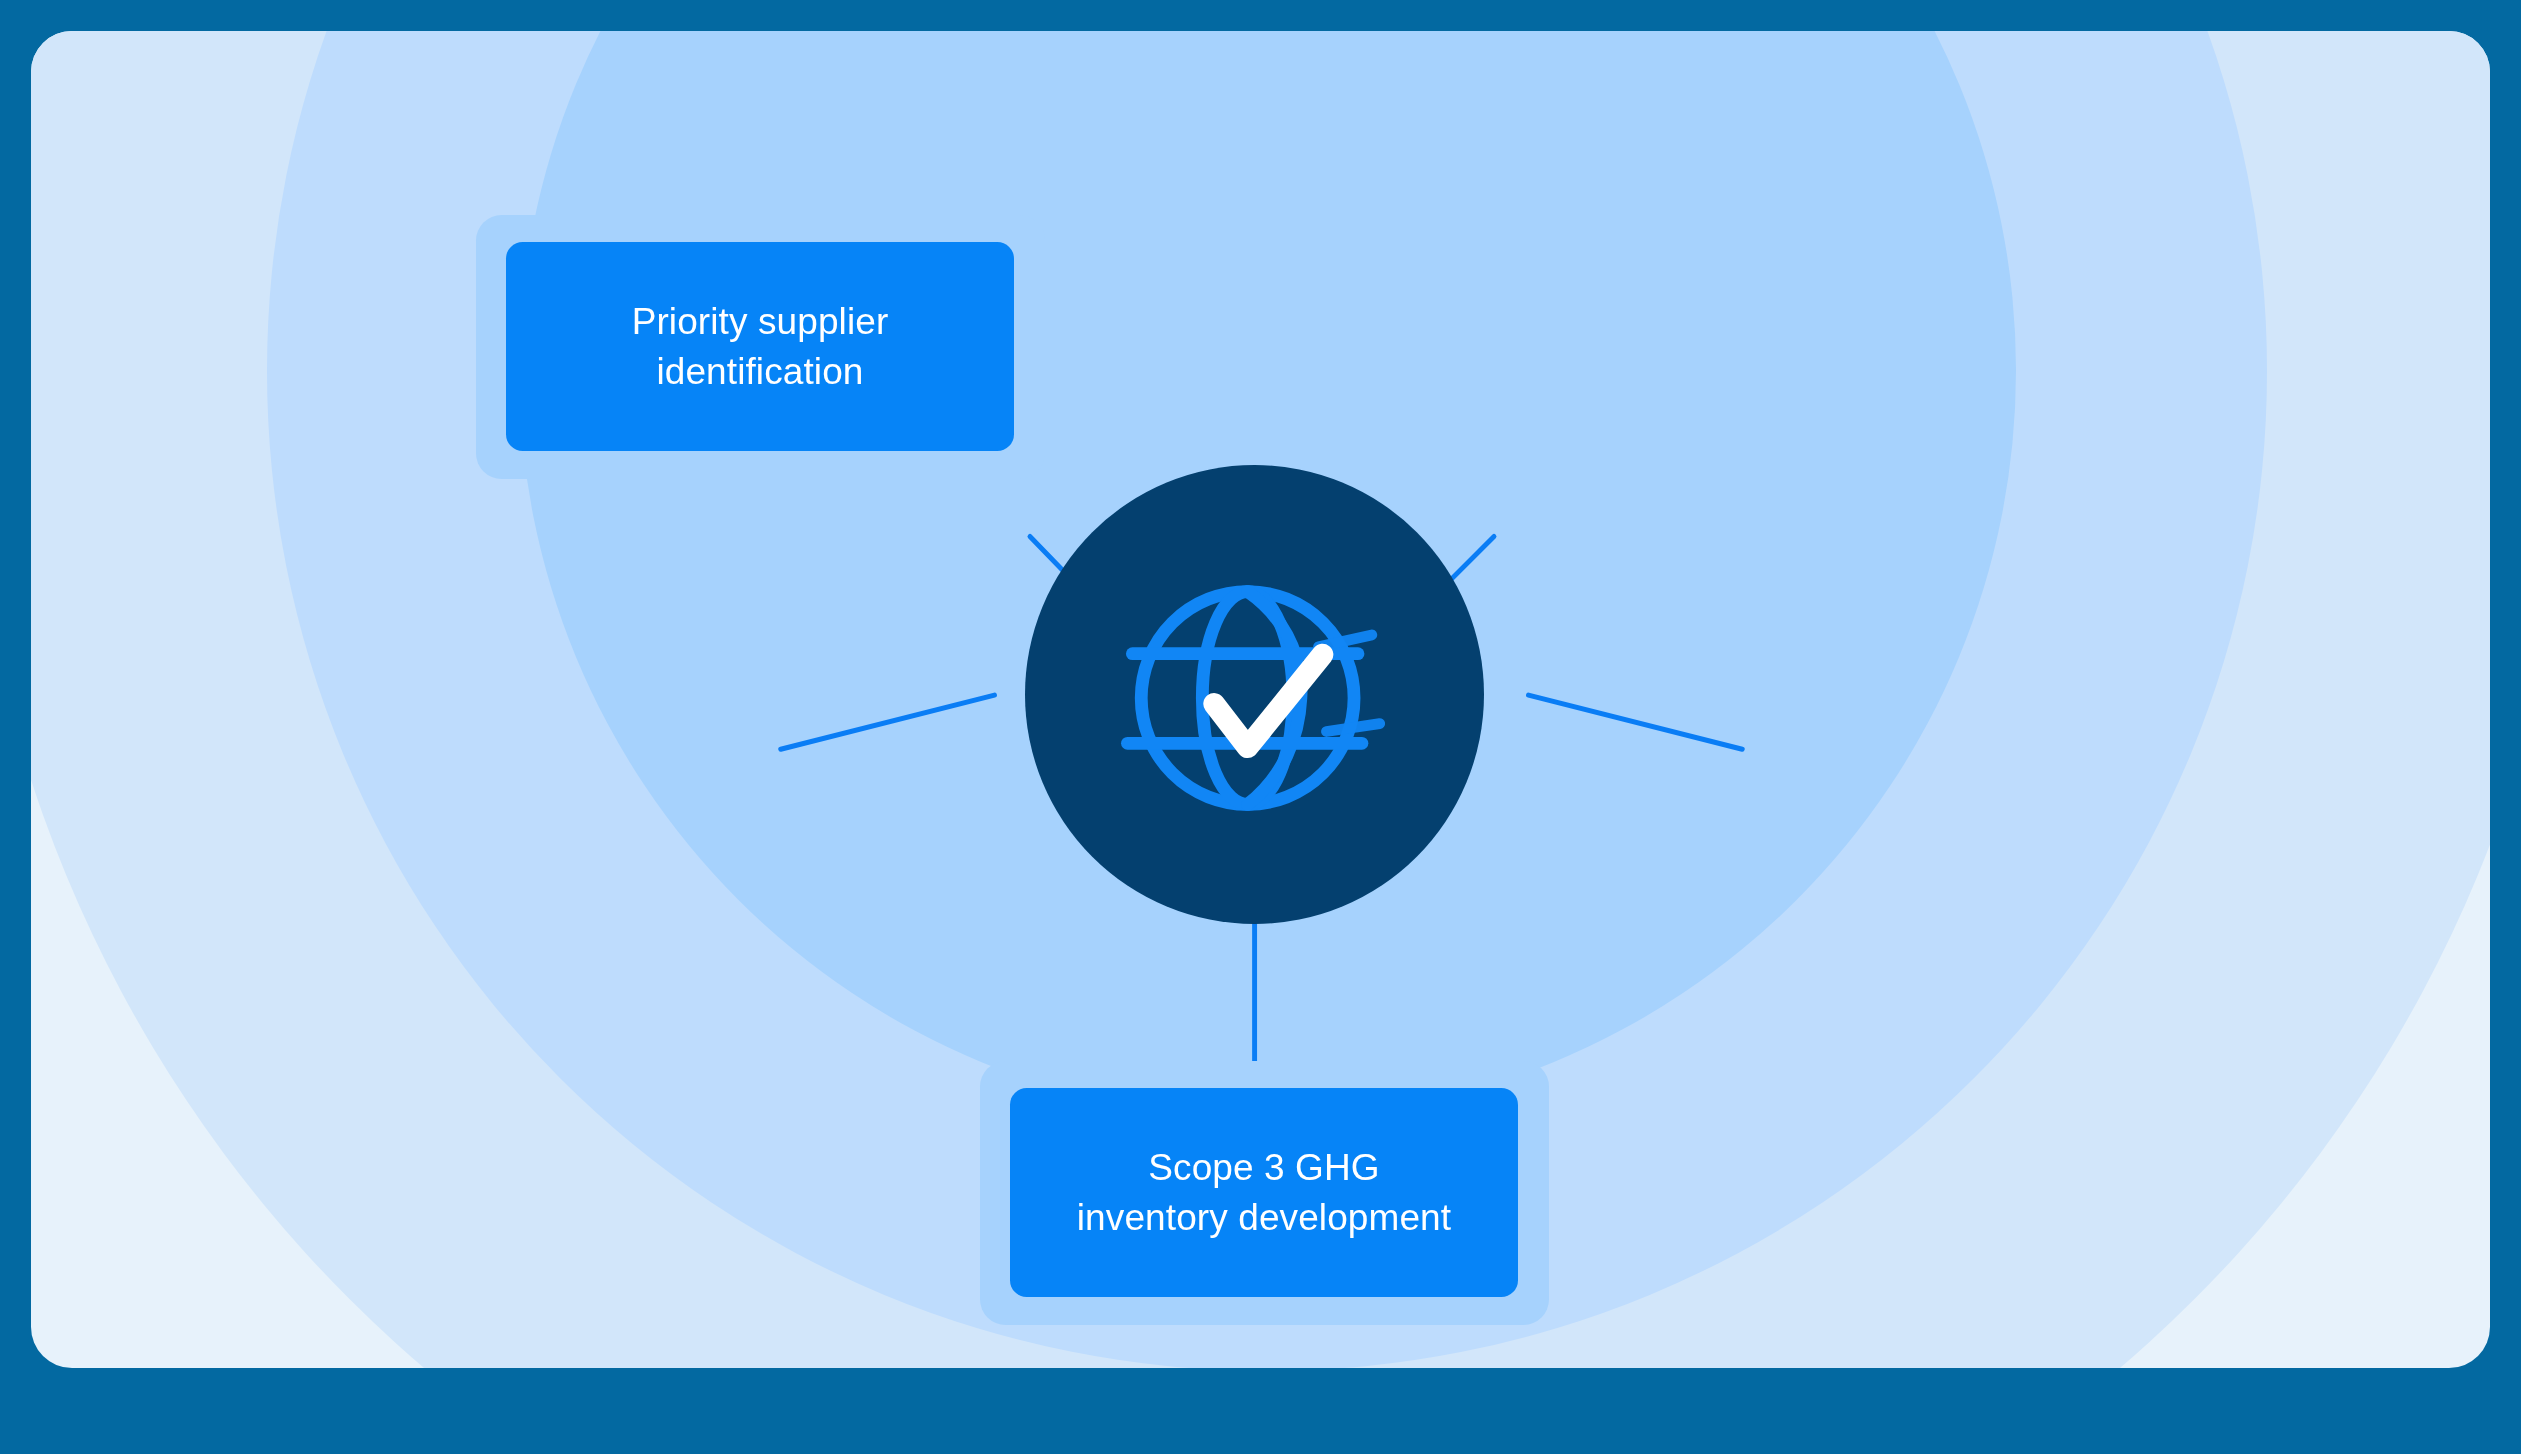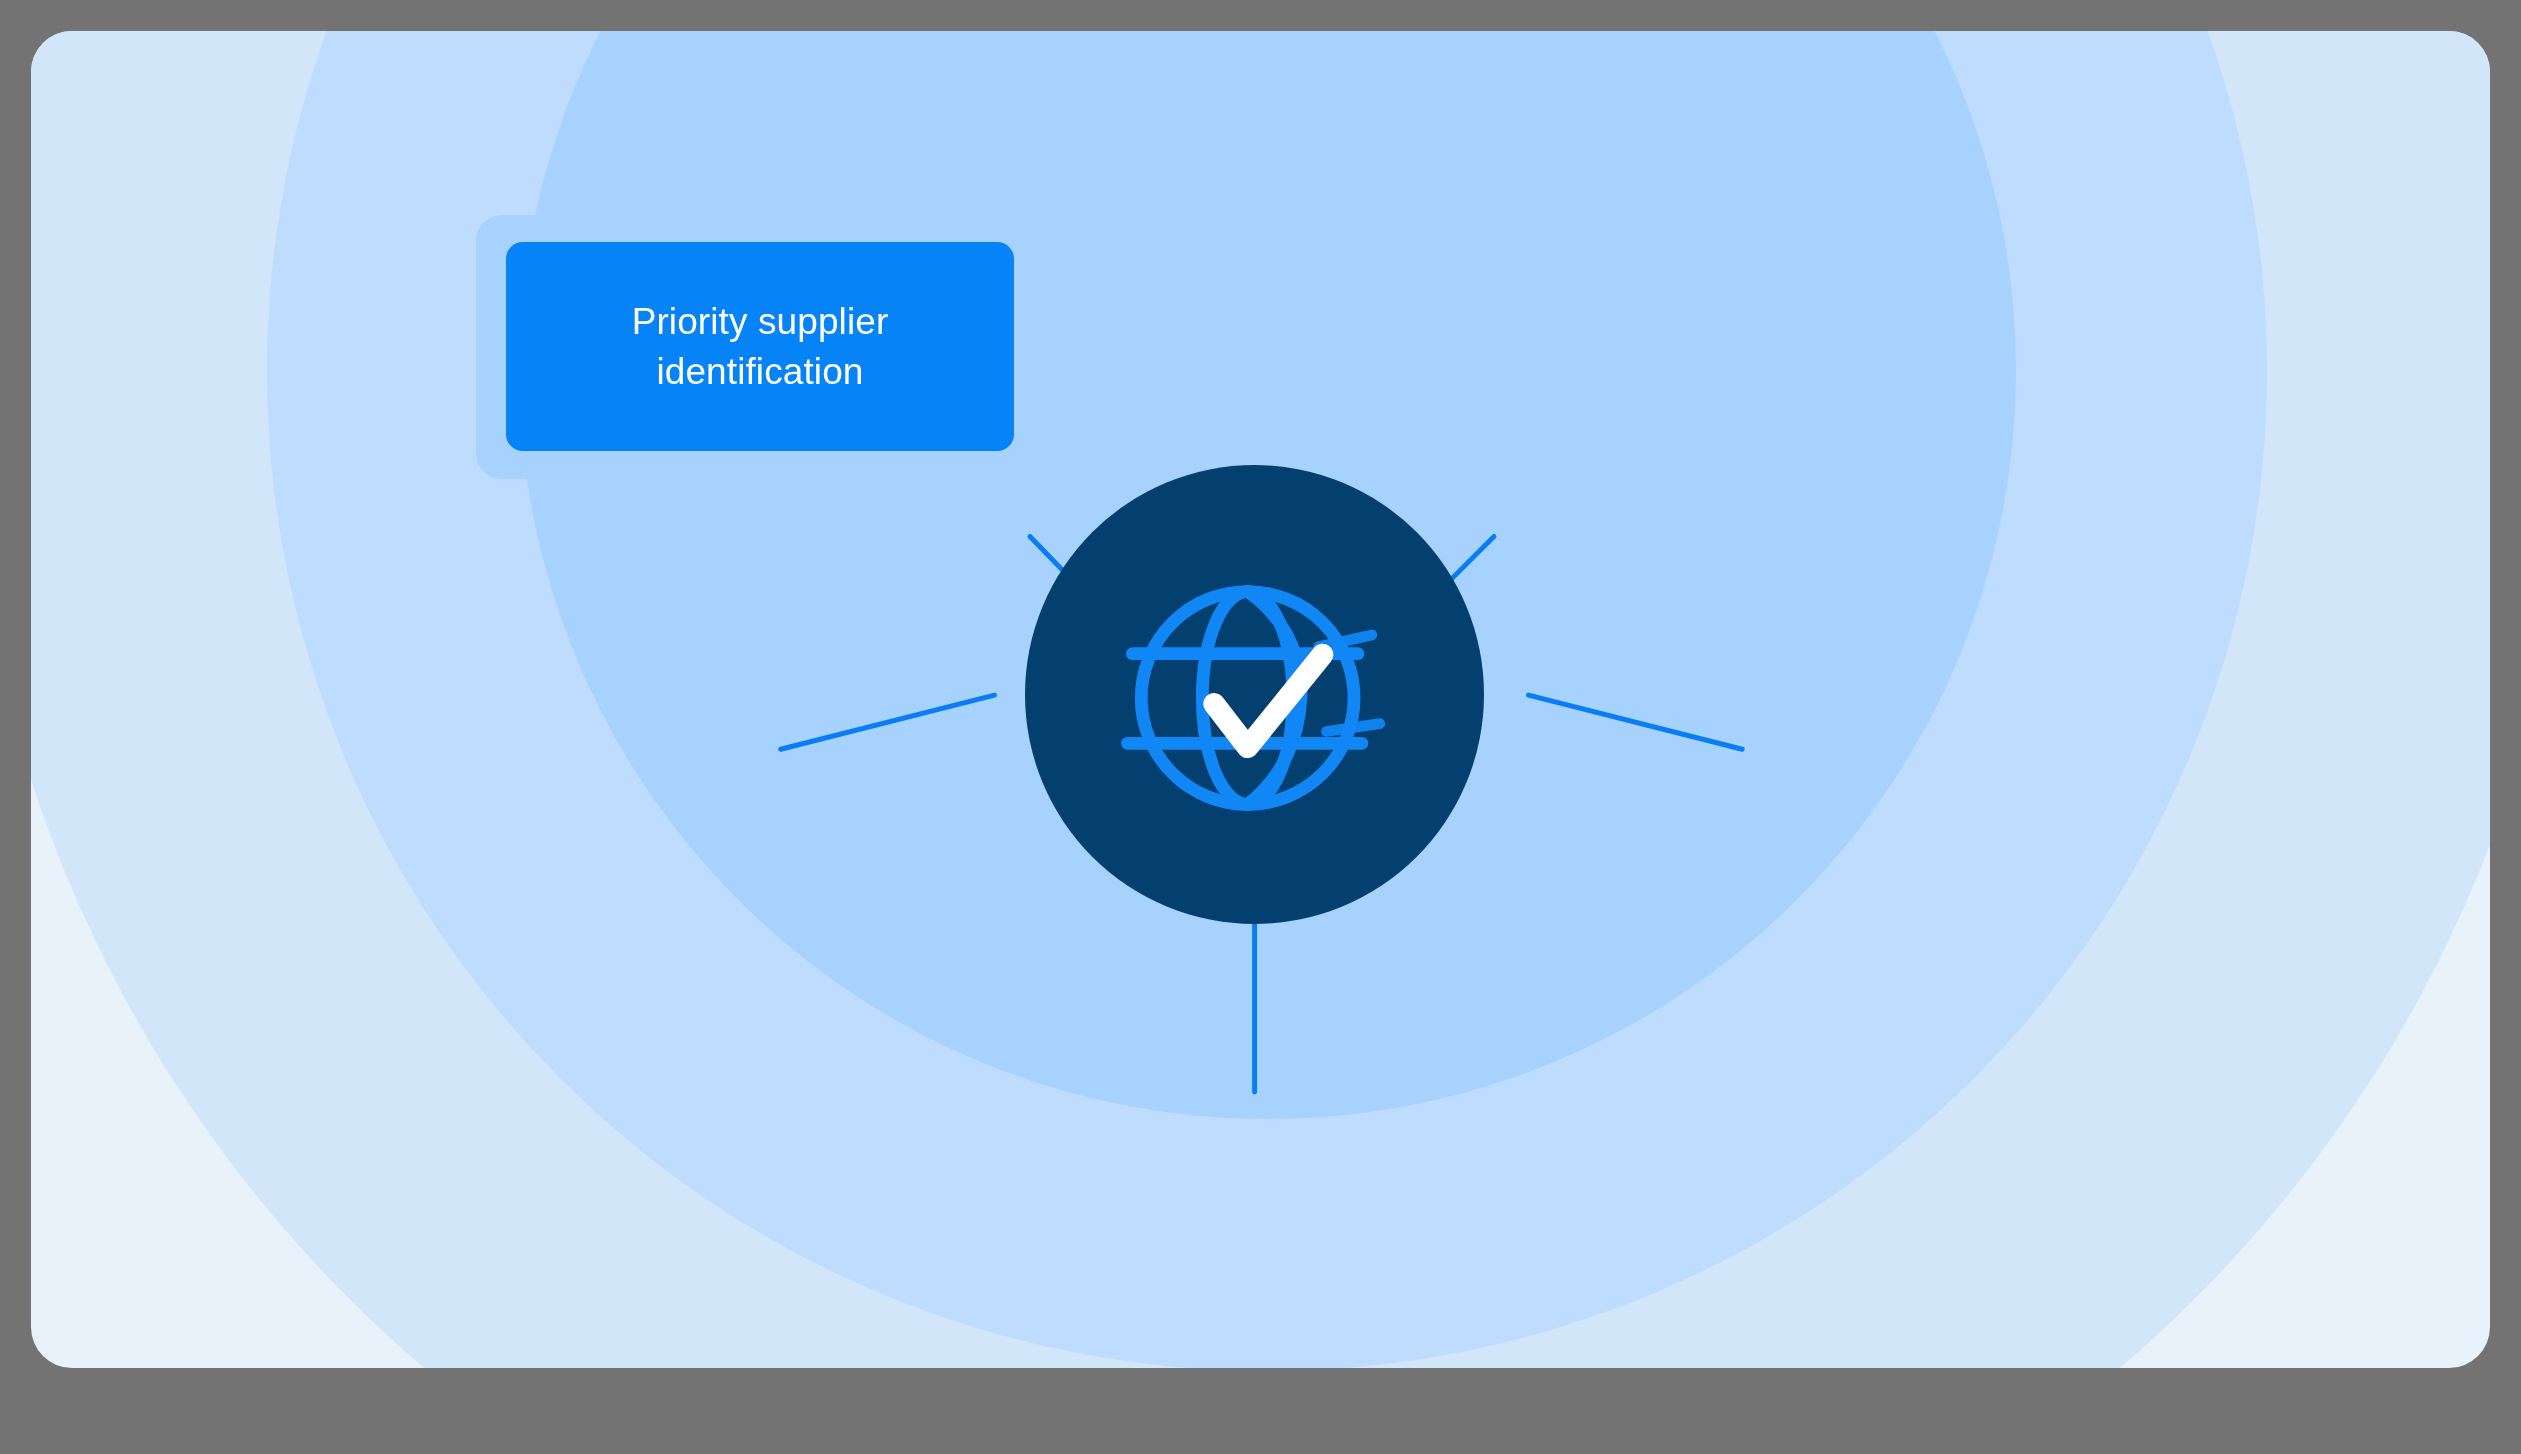--- a/index.html
+++ b/index.html
@@ -7,21 +7,21 @@
     padding: 0;
     background: #000000;
     width: 2522px;
     height: 1455px;
     overflow: hidden;
   }
   #stage {
     position: relative;
     width: 2522px;
     height: 1455px;
-    background: #737373;
+    background: #0369a1;
     font-family: "Liberation Sans", "DejaVu Sans", sans-serif;
   }
 
   
   #card {
     position: absolute;
     left: 30.5px;
     top: 30.5px;
     width: 2459px;
     height: 1337px;
@@ -175,16 +175,22 @@
     <div class="node" id="node-0">
       <div class="node-box">
         <span class="node-label">Priority supplier
 identification</span>
       </div>
     </div>
 
 
 
 
+    <div class="node" id="node-4">
+      <div class="node-box">
+        <span class="node-label">Scope 3 GHG
+inventory development</span>
+      </div>
+    </div>
 
   </div>
 </div>
 
 
 </body></html>

